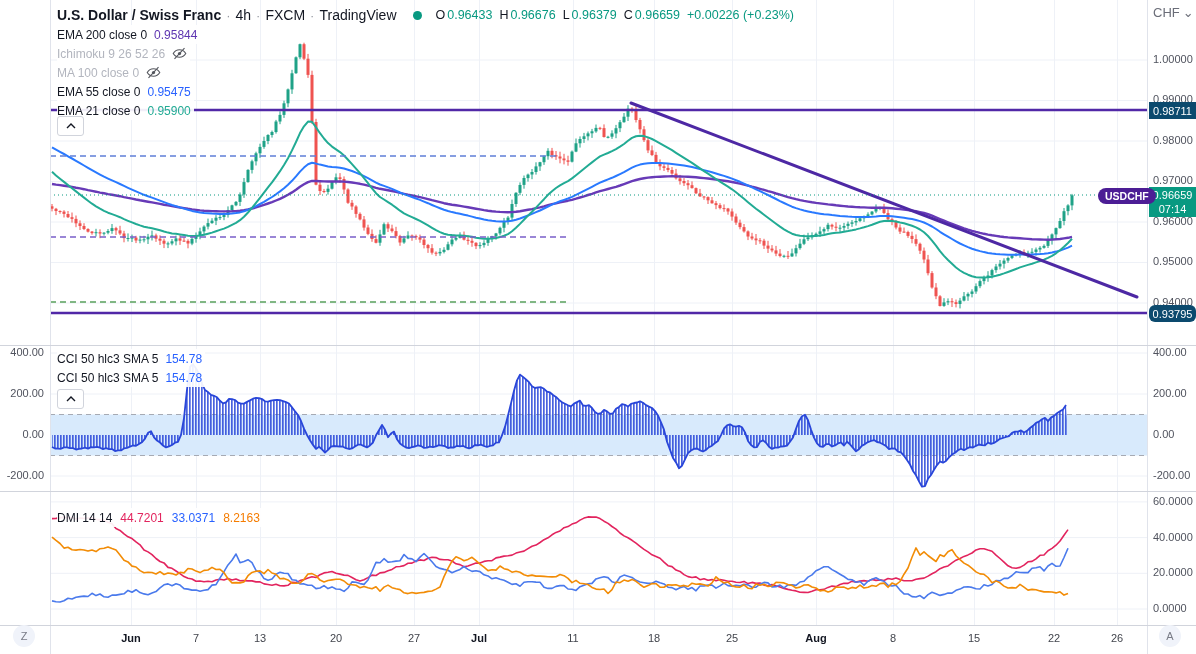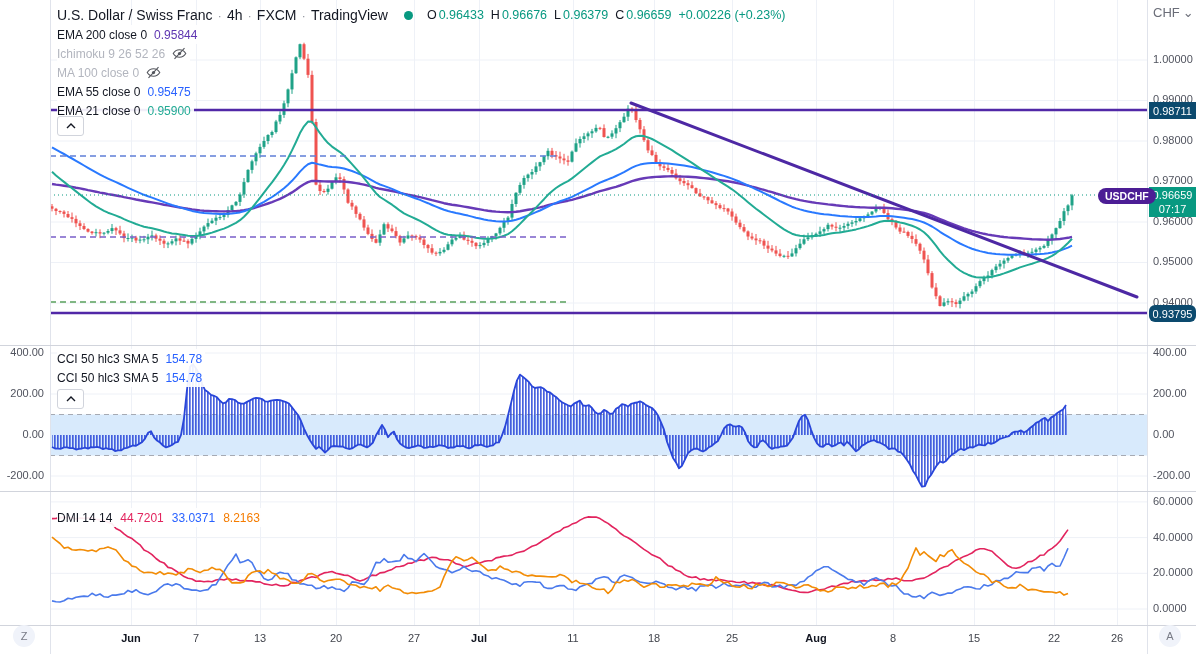--- a/index.html
+++ b/index.html
@@ -1,20 +1,20 @@
 <!DOCTYPE html>
 <html><head>
 <meta charset="utf-8">
 <style>
   html,body{margin:0;padding:0;background:#fff;}
   .root{position:relative;width:1196px;height:654px;background:#ffffff;overflow:hidden;
         font-family:"Liberation Sans",sans-serif;-webkit-font-smoothing:antialiased;}
   svg#chart-svg{position:absolute;left:0;top:0;}
   .header{position:absolute;left:57px;top:7px;display:flex;align-items:center;z-index:30;white-space:nowrap;}
-  .header .sym{font-size:14px;font-weight:400;color:#131722;}
+  .header .sym{font-size:14px;font-weight:700;color:#131722;}
   .header .part{font-size:14px;font-weight:500;color:#131722;}
   .header .sep{color:#9598a1;margin:0 5px;font-size:13px;}
   .header .dot{width:9px;height:9px;border-radius:50%;background:#089981;margin:0 14px 0 16px;}
   .ohlc{display:flex;align-items:center;font-size:12.5px;gap:7px;}
   .ohlc .k{color:#131722;}
   .ohlc .v{color:#089981;margin-left:-5px;}
   .ohlc .chg{color:#089981;}
   .legend{position:absolute;left:57px;top:25px;z-index:30;}
   .lrow{display:flex;align-items:center;height:19px;font-size:12px;color:#131722;width:fit-content;
         background:rgba(255,255,255,0.92);padding:0 3px 0 0;}
@@ -736,20 +736,20 @@
     </div>
 
   <div class="axis-currency">
     <span>CHF</span>
     <span>⌄</span>
   </div>
 
   <div class="badge purple" style="left:1149px;top:102px;">0.98711</div>
   <div class="badge teal" style="left:1149px;top:187px;">
     <span>0.96659</span>
-    <span>07:17</span>
+    <span>07:14</span>
   </div>
   <div class="badge purple" style="left:1149px;top:305px;border-radius:6px;">0.93795</div>
   <div class="symbol-tag" style="left:1098px;top:188px;">USDCHF</div>
 
   <div class="circle-btn" style="left:13px;top:625px;">Z</div>
   <div class="circle-btn" style="left:1159px;top:625px;">A</div>
 </div>
 
 </body></html>

